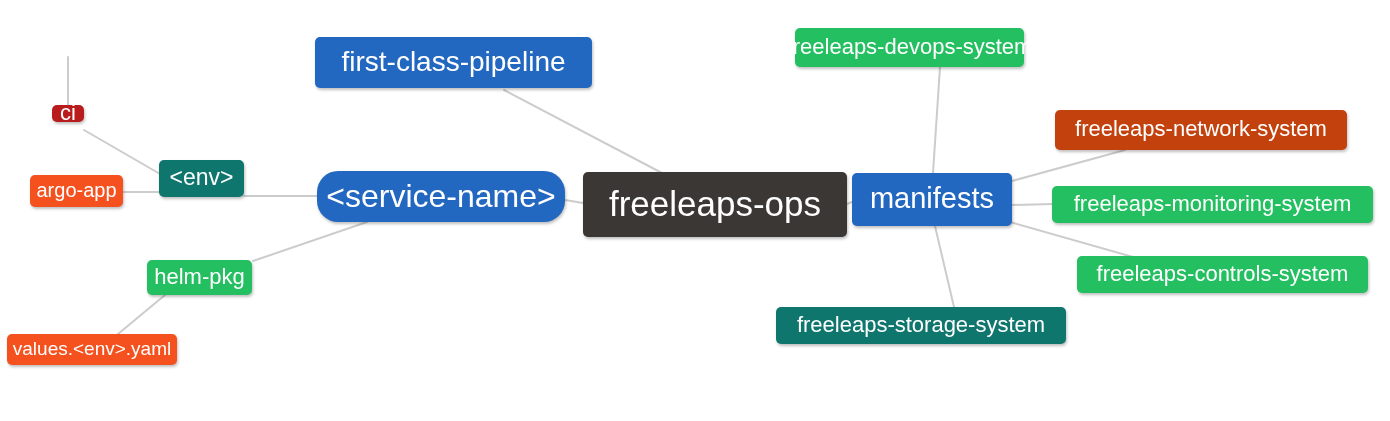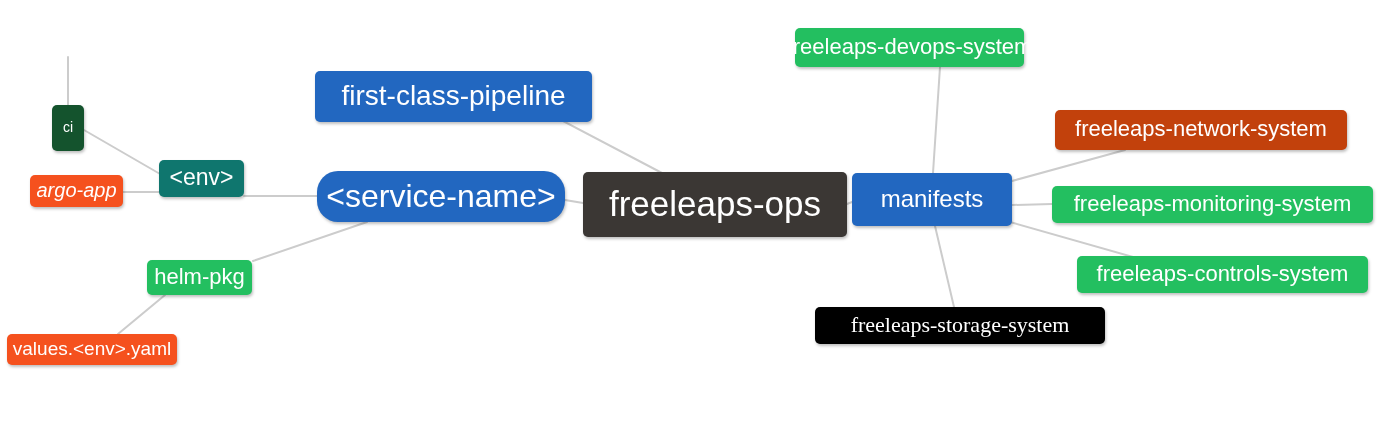--- a/index.html
+++ b/index.html
@@ -54,55 +54,55 @@
       <line x1="565" y1="200" x2="583" y2="203" stroke="#cccccc" stroke-width="2" stroke-linecap="round"></line>
       <line x1="504" y1="90" x2="662" y2="173" stroke="#cccccc" stroke-width="2" stroke-linecap="round"></line>
       <line x1="847" y1="204" x2="852" y2="202" stroke="#cccccc" stroke-width="2" stroke-linecap="round"></line>
       <line x1="933" y1="173" x2="940" y2="67" stroke="#cccccc" stroke-width="2" stroke-linecap="round"></line>
       <line x1="1012" y1="181" x2="1125" y2="150" stroke="#cccccc" stroke-width="2" stroke-linecap="round"></line>
       <line x1="1012" y1="205" x2="1052" y2="204" stroke="#cccccc" stroke-width="2" stroke-linecap="round"></line>
       <line x1="1010" y1="222" x2="1133" y2="257" stroke="#cccccc" stroke-width="2" stroke-linecap="round"></line>
       <line x1="935" y1="226" x2="954" y2="307" stroke="#cccccc" stroke-width="2" stroke-linecap="round"></line>
     </svg>
 
-    <div class="node" style="left: 52px; top: 105px; width: 32px; height: 46px; background: #14532d; color: rgb(255, 255, 255); font-size: 14px;">
+    <div class="node" style="left: 52px; top: 105px; width: 32px; height: 17px; background: #b91c1c; color: rgb(255, 255, 255); font-size: 22px;">
       <span>ci</span>
     </div>
-    <div class="node" style="left: 30px; top: 175px; width: 93px; height: 32px; background: rgb(245, 81, 30); color: rgb(255, 255, 255); font-size: 20px; font-style: italic;">
+    <div class="node" style="left: 30px; top: 175px; width: 93px; height: 32px; background: rgb(245, 81, 30); color: rgb(255, 255, 255); font-size: 20px;">
       <span>argo-app</span>
     </div>
     <div class="node" style="left: 159px; top: 160px; width: 85px; height: 37px; background: #0f766e; color: rgb(255, 255, 255); font-size: 23px;">
       <span>&lt;env&gt;</span>
     </div>
     <div class="node" style="left: 317px; top: 171px; width: 248px; height: 51px; background: rgb(34, 103, 192); color: rgb(255, 255, 255); font-size: 32px; border-radius: 21px;">
       <span>&lt;service-name&gt;</span>
     </div>
-    <div class="node" style="left: 315px; top: 37px; width: 277px; height: 51px; background: rgb(34, 103, 192); color: rgb(255, 255, 255); font-size: 28px; margin-top: 34px;">
+    <div class="node" style="left: 315px; top: 37px; width: 277px; height: 51px; background: rgb(34, 103, 192); color: rgb(255, 255, 255); font-size: 28px;">
       <span>first-class-pipeline</span>
     </div>
     <div class="node" style="left: 583px; top: 172px; width: 264px; height: 65px; background: rgb(59, 55, 52); color: rgb(255, 255, 255); font-size: 35px;">
       <span>freeleaps-ops</span>
     </div>
-    <div class="node" style="left: 852px; top: 173px; width: 160px; height: 53px; background: rgb(34, 103, 192); color: rgb(255, 255, 255); font-size: 24px;">
+    <div class="node" style="left: 852px; top: 173px; width: 160px; height: 53px; background: rgb(34, 103, 192); color: rgb(255, 255, 255); font-size: 29px;">
       <span>manifests</span>
     </div>
     <div class="node" style="left: 147px; top: 260px; width: 105px; height: 35px; background: rgb(35, 191, 96); color: rgb(255, 255, 255); font-size: 22px;">
       <span>helm-pkg</span>
     </div>
     <div class="node" style="left: 7px; top: 334px; width: 170px; height: 31px; background: rgb(245, 81, 30); color: rgb(255, 255, 255); font-size: 19px;">
       <span>values.&lt;env&gt;.yaml</span>
     </div>
     <div class="node" style="left: 795px; top: 28px; width: 229px; height: 39px; background: rgb(35, 191, 96); color: rgb(255, 255, 255); font-size: 22px;">
       <span>freeleaps-devops-system</span>
     </div>
     <div class="node" style="left: 1055px; top: 110px; width: 292px; height: 40px; background: #c2410c; color: rgb(255, 255, 255); font-size: 22px;">
       <span>freeleaps-network-system</span>
     </div>
     <div class="node" style="left: 1052px; top: 186px; width: 321px; height: 37px; background: rgb(35, 191, 96); color: rgb(255, 255, 255); font-size: 22px;">
       <span>freeleaps-monitoring-system</span>
     </div>
     <div class="node" style="left: 1062px; top: 256px; width: 291px; height: 37px; background: rgb(35, 191, 96); color: rgb(255, 255, 255); font-size: 22px; margin-left: 15px;">
       <span>freeleaps-controls-system</span>
     </div>
-    <div class="node" style="left: 815px; top: 307px; width: 290px; height: 37px; background: #000000; color: rgb(255, 255, 255); font-size: 22px; font-family: Liberation Serif, serif;">
+    <div class="node" style="left: 776px; top: 307px; width: 290px; height: 37px; background: #0f766e; color: rgb(255, 255, 255); font-size: 22px;">
       <span>freeleaps-storage-system</span>
     </div>
   </div>
 
 </body></html>

